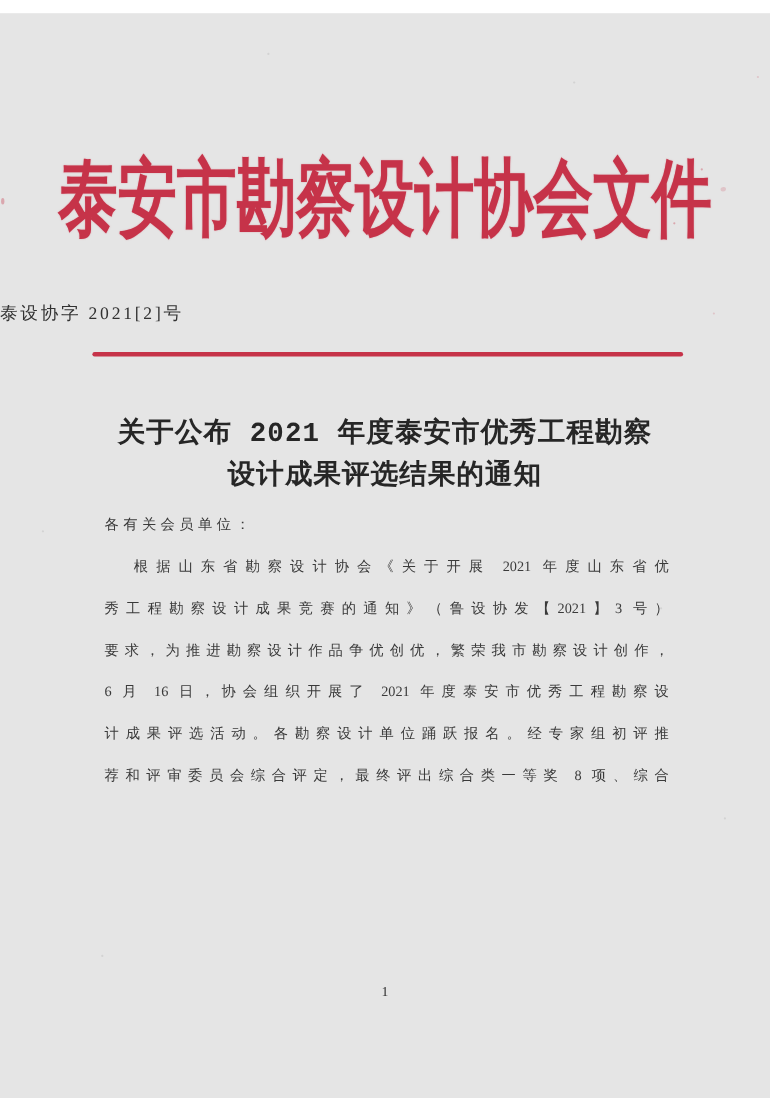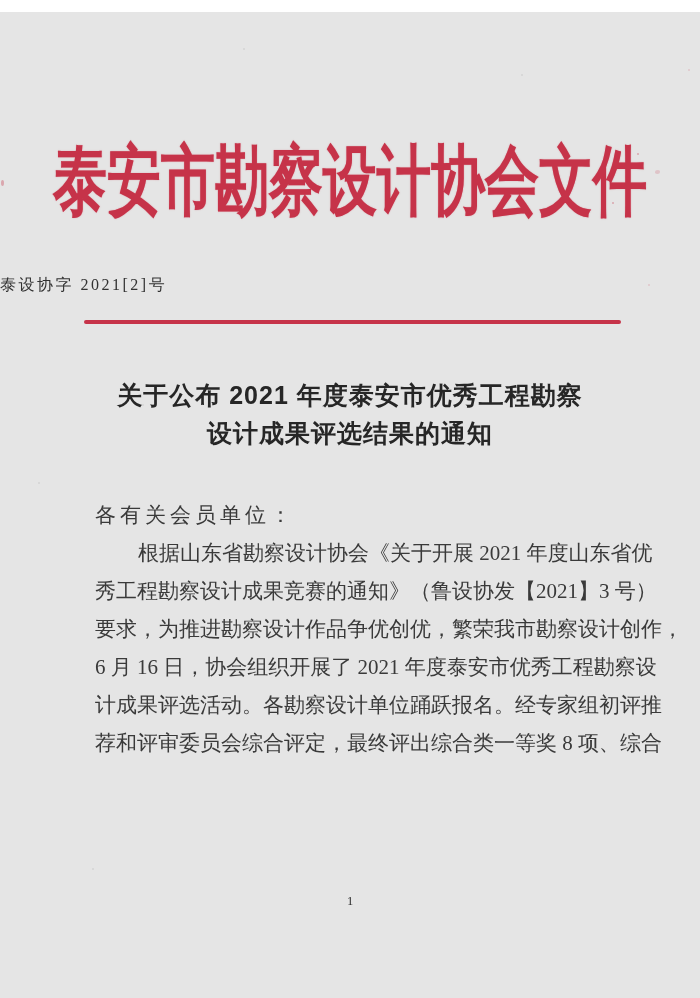--- a/index.html
+++ b/index.html
@@ -58,35 +58,35 @@
     width: 537px; height: 4px;
     background: var(--accent);
     border-radius: 2px;
   }
 
   
   .notice-title {
     position: absolute;
     top: 364px; left: 0; right: 0;
     text-align: center;
-    font-family: Liberation Sans, sans-serif;
+    font-family: Liberation Mono, monospace;
     font-weight: bold;
     color: #262626;
     font-size: 25px;
     line-height: 38px;
     letter-spacing: 1px;
   }
 
   
   .body-block {
     position: absolute;
-    top: 484px; left: 95px;
+    top: 446px; left: 95px;
     width: 513px;
     color: var(--ink);
-    font-size: 21px;
+    font-size: 13px;
     line-height: 38px;
   }
   .salutation {
     letter-spacing: 4px;
     text-align: left;
   }
   .body-line {
     text-align: justify;
     text-align-last: justify;
     white-space: nowrap;

